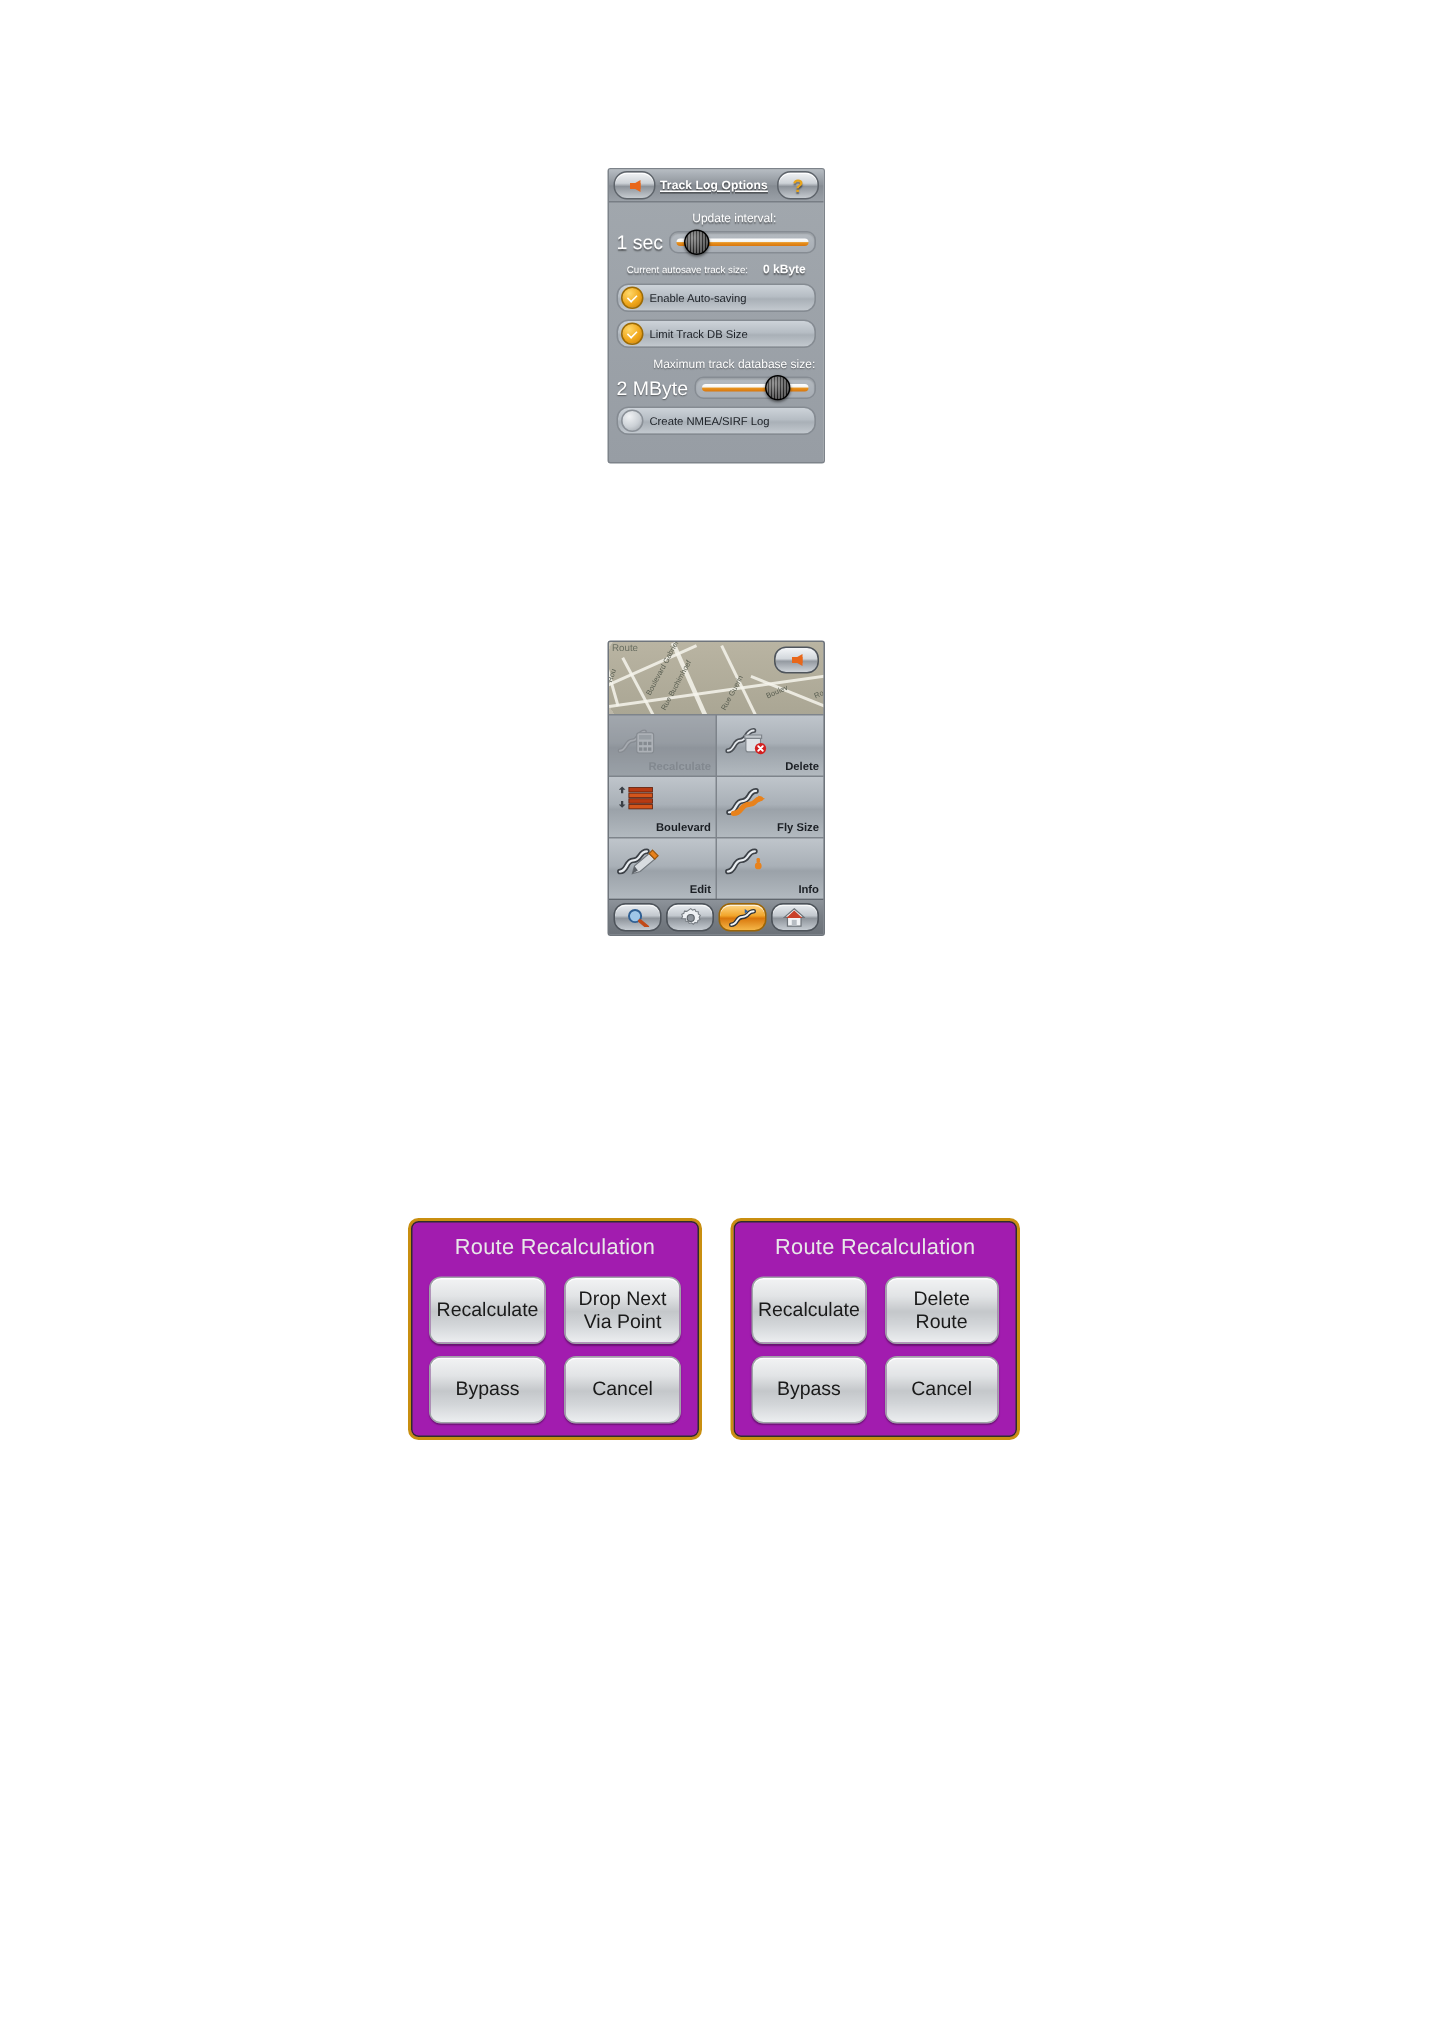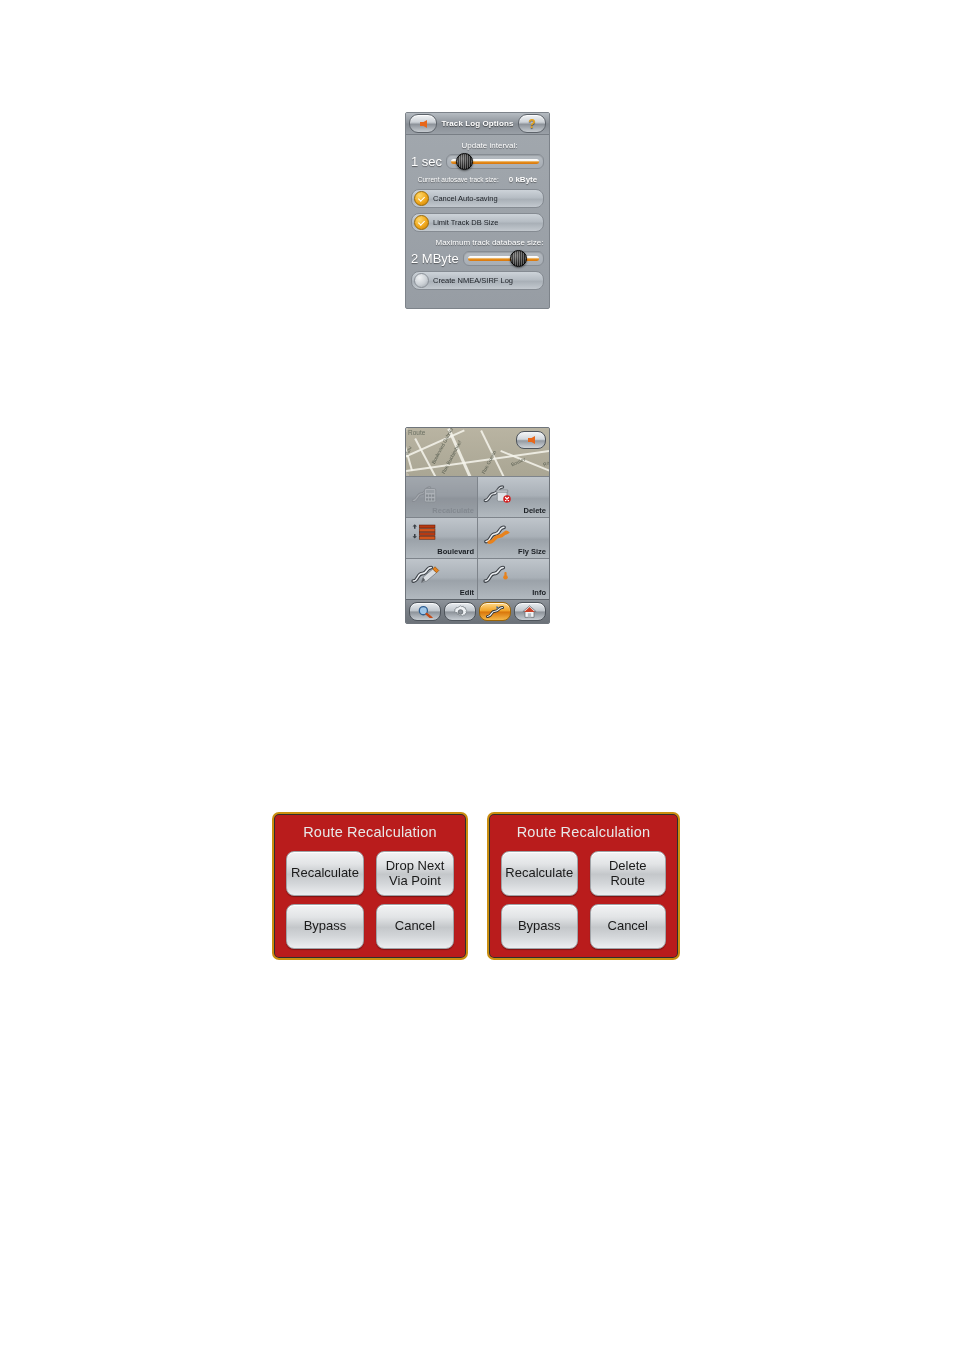--- a/index.html
+++ b/index.html
@@ -35,26 +35,27 @@
   .titlebar {
     position: relative;
     height: 21px;
     display: flex;
     align-items: center;
     background: linear-gradient(180deg,#b6bcc2 0%,#8e949b 48%,#868c93 52%,#9aa0a7 100%);
     border-bottom: 1px solid #787e85;
   }
   .title-text {
     flex: 1;
-    text-align: center;
+    text-align: left;
     font-size: 8px;
     font-weight: bold;
     color: #ffffff;
     text-shadow: 0 1px 1px rgba(0,0,0,.55);
     letter-spacing: .1px;
+    text-decoration: underline;
   }
   .round-btn {
     width: 26px;
     height: 17px;
     margin: 0 3px;
     border-radius: 9px;
     background: linear-gradient(180deg,#f2f4f6 0%,#cdd2d7 42%,#8d939a 55%,#c6cbd0 100%);
     border: 1px solid #5e646b;
     box-shadow: inset 0 1px 0 rgba(255,255,255,.85);
     display: flex;
@@ -291,21 +292,21 @@
     box-shadow: inset 0 1px 0 rgba(255,255,255,.7);
   }
   .tab-btn.active {
     background: linear-gradient(180deg,#ffd98a 0%,#f2a52a 44%,#d9770c 54%,#f5b748 100%);
     border: 1px solid #9c6506;
   }
 
   
   .dialog {
     position: absolute;
-    background: #b91c1c;
+    background: #a21caf;
     border: 2px solid #c98f10;
     border-radius: 7px;
     box-shadow: inset 0 0 0 1px #2e2e2e;
     box-sizing: border-box;
     padding: 10px 12px 4px 12px;
   }
   #dialog-drop-via  { left: 272px; top: 812px; width: 196px; height: 148px; }
   #dialog-delete-rt { left: 487px; top: 812px; width: 193px; height: 148px; }
 
   .dialog-title {
@@ -361,21 +362,21 @@
     </div>
   </div>
 
   <div class="info-row">
     <span class="info-label">Current autosave track size:</span>
     <span class="info-value">0 kByte</span>
   </div>
 
   <div class="check-row">
     <span class="check-mark"></span>
-    <span class="check-label">Cancel Auto-saving</span>
+    <span class="check-label">Enable Auto-saving</span>
   </div>
 
   <div class="check-row">
     <span class="check-mark"></span>
     <span class="check-label">Limit Track DB Size</span>
   </div>
 
   <div class="field-label">Maximum track database size:</div>
 
   <div class="slider-row">

